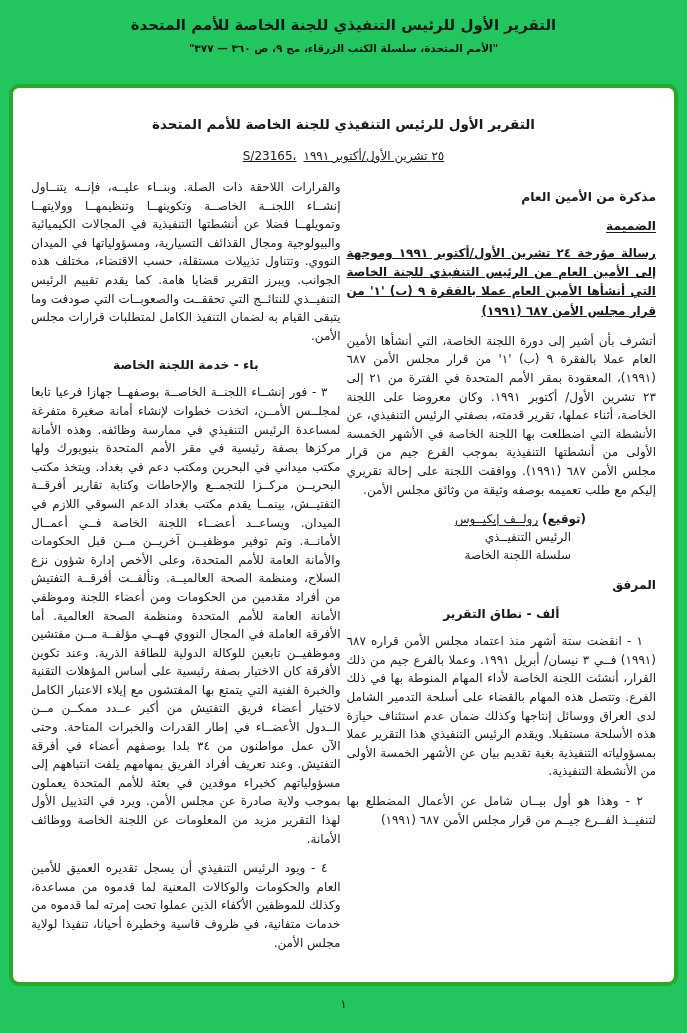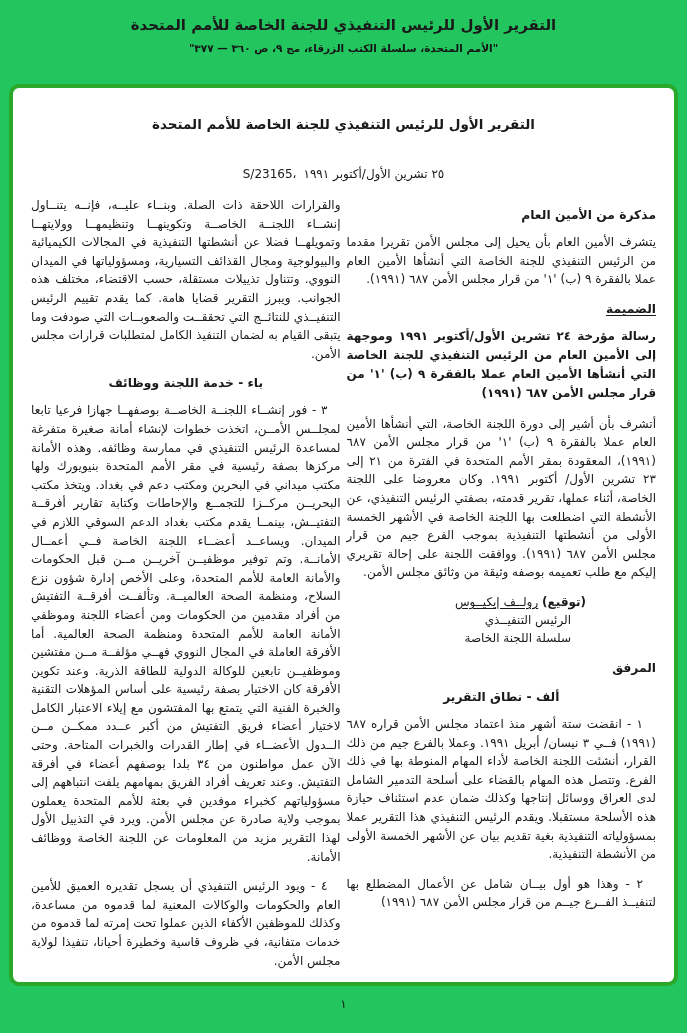--- a/index.html
+++ b/index.html
@@ -23,34 +23,34 @@
     border:4px solid #29a829;border-radius:10px;
     box-sizing:border-box;
     padding:14px 18px 10px 18px;
     direction:rtl;
     overflow:hidden;
     background:#fff;
   }
   .doc-title{text-align:center;font-weight:bold;font-size:13.5px;margin-top:14px;}
   .doc-id{
     direction:ltr;display:flex;justify-content:center;align-items:flex-end;gap:7px;
-    font-size:12px;margin-top:35px;
+    font-size:12px;margin-top:17px;text-decoration:underline;
   }
 
   .columns{display:flex;gap:6px;margin-top:15px;}
   .col{width:50%;box-sizing:border-box;font-size:12px;line-height:1.55;text-align:justify;}
 
   .col h3{font-size:12.3px;margin:10px 0 8px 0;font-weight:bold;}
   .h-start{text-align:right;}
   .h-center{text-align:center;}
   .underline{text-decoration:underline;text-underline-offset:2px;}
 
   .col p{margin:0 0 11px 0;}
   .bold{font-weight:bold;}
-  .subject{line-height:1.6;}
+  .subject{line-height:1.6;text-decoration:underline;}
   .num{text-indent:13px;}
 
   .signature{
     width:fit-content;
     margin:2px 70px 12px 0;
     font-size:12px;line-height:1.5;
     text-align:right;
   }
   .sig-line1 .bold{font-weight:bold;}
   .sig-name{text-decoration:underline;text-underline-offset:2px;}
@@ -77,21 +77,20 @@
 
     <div class="doc-id">
       <span class="doc-symbol">S/23165،</span>
       <span class="doc-date" dir="rtl">٢٥ تشرين الأول/أكتوبر ١٩٩١</span>
     </div>
 
     <div class="columns">
 
       <section class="col">
         <h3 class="h-start">مذكرة من الأمين العام</h3>
-        <p class="body">يتشرف الأمين العام بأن يحيل إلى مجلس الأمن تقريرا مقدما من الرئيس التنفيذي للجنة الخاصة التي أنشأها الأمين العام عملا بالفقرة ٩ (ب) '١' من قرار مجلس الأمن ٦٨٧ (١٩٩١).</p>
 
         <h3 class="h-start underline">الضميمة</h3>
         <p class="bold subject">رسالة مؤرخة ٢٤ تشرين الأول/أكتوبر ١٩٩١ وموجهة إلى الأمين العام من الرئيس التنفيذي للجنة الخاصة التي أنشأها الأمين العام عملا بالفقرة ٩ (ب) '١' من قرار مجلس الأمن ٦٨٧ (١٩٩١)</p>
 
         <p>أتشرف بأن أشير إلى دورة اللجنة الخاصة، التي أنشأها الأمين العام عملا بالفقرة ٩ (ب) '١' من قرار مجلس الأمن ٦٨٧ (١٩٩١)، المعقودة بمقر الأمم المتحدة في الفترة من ٢١ إلى ٢٣ تشرين الأول/ أكتوبر ١٩٩١. وكان معروضا على اللجنة الخاصة، أثناء عملها، تقرير قدمته، بصفتي الرئيس التنفيذي، عن الأنشطة التي اضطلعت بها اللجنة الخاصة في الأشهر الخمسة الأولى من أنشطتها التنفيذية بموجب الفرع جيم من قرار مجلس الأمن ٦٨٧ (١٩٩١). ووافقت اللجنة على إحالة تقريري إليكم مع طلب تعميمه بوصفه وثيقة من وثائق مجلس الأمن.</p>
 
         <div class="signature">
           <div class="sig-line1">
             <span class="bold">(توقيع)</span>
             <span class="sig-name">رولــف إيكيــوس</span>
@@ -103,21 +102,21 @@
         <h3 class="h-start">المرفق</h3>
 
         <h3 class="h-center">ألف - نطاق التقرير</h3>
         <p class="num">١ -  انقضت ستة أشهر منذ اعتماد مجلس الأمن قراره ٦٨٧ (١٩٩١) فــي ٣ نيسان/ أبريل ١٩٩١. وعملا بالفرع جيم من ذلك القرار، أنشئت اللجنة الخاصة لأداء المهام المنوطة بها في ذلك الفرع. وتتصل هذه المهام بالقضاء على أسلحة التدمير الشامل لدى العراق ووسائل إنتاجها وكذلك ضمان عدم استئناف حيازة هذه الأسلحة مستقبلا. ويقدم الرئيس التنفيذي هذا التقرير عملا بمسؤولياته التنفيذية بغية تقديم بيان عن الأشهر الخمسة الأولى من الأنشطة التنفيذية.</p>
         <p class="num">٢ -  وهذا هو أول بيــان شامل عن الأعمال المضطلع بها لتنفيــذ الفــرع جيــم من قرار مجلس الأمن ٦٨٧ (١٩٩١)</p>
       </section>
 
       <section class="col">
         <p>والقرارات اللاحقة ذات الصلة. وبنــاء عليــه، فإنــه يتنــاول إنشــاء اللجنــة الخاصــة وتكوينهــا وتنظيمهــا وولايتهــا وتمويلهــا فضلا عن أنشطتها التنفيذية في المجالات الكيميائية والبيولوجية ومجال القذائف التسيارية، ومسؤولياتها في الميدان النووي. وتتناول تذييلات مستقلة، حسب الاقتضاء، مختلف هذه الجوانب. ويبرز التقرير قضايا هامة. كما يقدم تقييم الرئيس التنفيــذي للنتائــج التي تحققــت والصعوبــات التي صودفت وما يتبقى القيام به لضمان التنفيذ الكامل لمتطلبات قرارات مجلس الأمن.</p>
 
-        <h3 class="h-center">باء - خدمة اللجنة ووظائف</h3>
+        <h3 class="h-center">باء - خدمة اللجنة الخاصة</h3>
 
         <p class="num">٣ -  فور إنشــاء اللجنــة الخاصــة بوصفهــا جهازا فرعيا تابعا لمجلــس الأمــن، اتخذت خطوات لإنشاء أمانة صغيرة متفرغة لمساعدة الرئيس التنفيذي في ممارسة وظائفه. وهذه الأمانة مركزها بصفة رئيسية في مقر الأمم المتحدة بنيويورك ولها مكتب ميداني في البحرين ومكتب دعم في بغداد. ويتخذ مكتب البحريــن مركــزا للتجمــع والإحاطات وكتابة تقارير أفرقــة التفتيــش، بينمــا يقدم مكتب بغداد الدعم السوقي اللازم في الميدان. ويساعــد أعضــاء اللجنة الخاصة فــي أعمــال الأمانــة. وتم توفير موظفيــن آخريــن مــن قبل الحكومات والأمانة العامة للأمم المتحدة، وعلى الأخص إدارة شؤون نزع السلاح، ومنظمة الصحة العالميــة. وتألفــت أفرقــة التفتيش من أفراد مقدمين من الحكومات ومن أعضاء اللجنة وموظفي الأمانة العامة للأمم المتحدة ومنظمة الصحة العالمية. أما الأفرقة العاملة في المجال النووي فهــي مؤلفــة مــن مفتشين وموظفيــن تابعين للوكالة الدولية للطاقة الذرية. وعند تكوين الأفرقة كان الاختيار بصفة رئيسية على أساس المؤهلات التقنية والخبرة الفنية التي يتمتع بها المفتشون مع إيلاء الاعتبار الكامل لاختيار أعضاء فريق التفتيش من أكبر عــدد ممكــن مــن الــدول الأعضــاء في إطار القدرات والخبرات المتاحة. وحتى الآن عمل مواطنون من ٣٤ بلدا بوصفهم أعضاء في أفرقة التفتيش. وعند تعريف أفراد الفريق بمهامهم يلفت انتباههم إلى مسؤولياتهم كخبراء موفدين في بعثة للأمم المتحدة يعملون بموجب ولاية صادرة عن مجلس الأمن. ويرد في التذييل الأول لهذا التقرير مزيد من المعلومات عن اللجنة الخاصة ووظائف الأمانة.</p>
         <p class="num">٤ -  ويود الرئيس التنفيذي أن يسجل تقديره العميق للأمين العام والحكومات والوكالات المعنية لما قدموه من مساعدة، وكذلك للموظفين الأكفاء الذين عملوا تحت إمرته لما قدموه من خدمات متفانية، في ظروف قاسية وخطيرة أحيانا، تنفيذا لولاية مجلس الأمن.</p>
       </section>
 
     </div>
   </div>
 
   <footer class="page-footer">
     <span>١</span>

